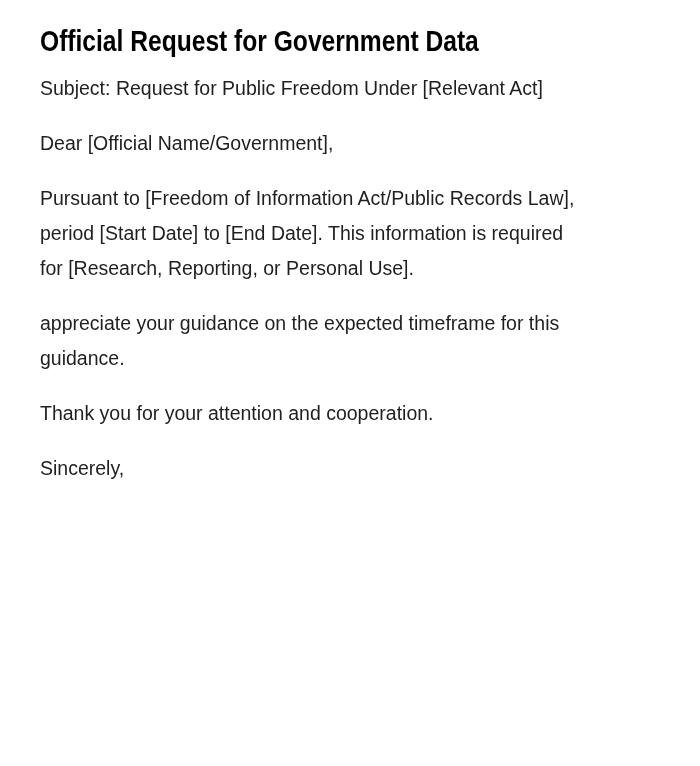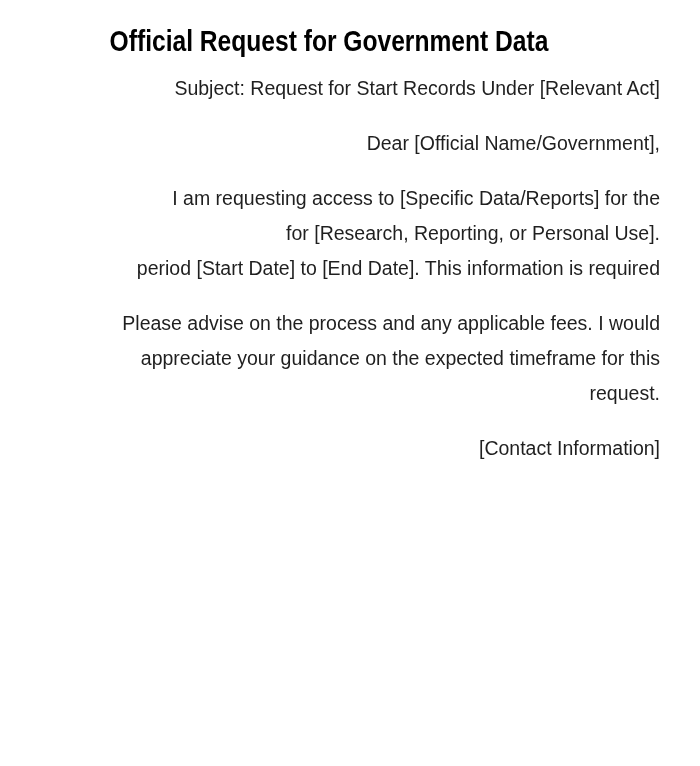--- a/index.html
+++ b/index.html
@@ -11,21 +11,20 @@
   .doc {
     position: relative;
     width: 700px;
     height: 766px;
     box-sizing: border-box;
     padding: 23px 40px 0 40px;
     background: var(--bg);
     font-family: "Liberation Sans", sans-serif;
     color: var(--body-color);
     overflow: hidden;
-    text-align: right;
   }
   .title {
     margin: 0 0 12px 0;
     font-size: 30px;
     line-height: 36px;
     font-weight: 700;
     color: var(--title-color);
     white-space: pre;
     transform: scaleX(0.82);
     transform-origin: 0 50%;
@@ -38,40 +37,42 @@
   }
 </style>
 </head>
 <body>
 
 <main class="doc">
 
   <h1 class="title">Official Request for Government Data</h1>
 
   <div class="para">
-    <div class="line">Subject: Request for Start Records Under [Relevant Act]</div>
+    <div class="line">Subject: Request for Public Freedom Under [Relevant Act]</div>
   </div>
 
   <div class="para">
     <div class="line">Dear [Official Name/Government],</div>
   </div>
 
   <div class="para">
-    <div class="line">I am requesting access to [Specific Data/Reports] for the</div>
+    <div class="line">Pursuant to [Freedom of Information Act/Public Records Law],</div>
+    <div class="line">period [Start Date] to [End Date]. This information is required</div>
     <div class="line">for [Research, Reporting, or Personal Use].</div>
-    <div class="line">period [Start Date] to [End Date]. This information is required</div>
   </div>
 
   <div class="para">
-    <div class="line">Please advise on the process and any applicable fees. I would</div>
     <div class="line">appreciate your guidance on the expected timeframe for this</div>
-    <div class="line">request.</div>
+    <div class="line">guidance.</div>
+  </div>
+
+  <div class="para">
+    <div class="line">Thank you for your attention and cooperation.</div>
+  </div>
+
+  <div class="para">
+    <div class="line">Sincerely,</div>
   </div>
 
 
 
 
-
-  <div class="para">
-    <div class="line">[Contact Information]</div>
-  </div>
-
 </main>
 
 </body></html>

